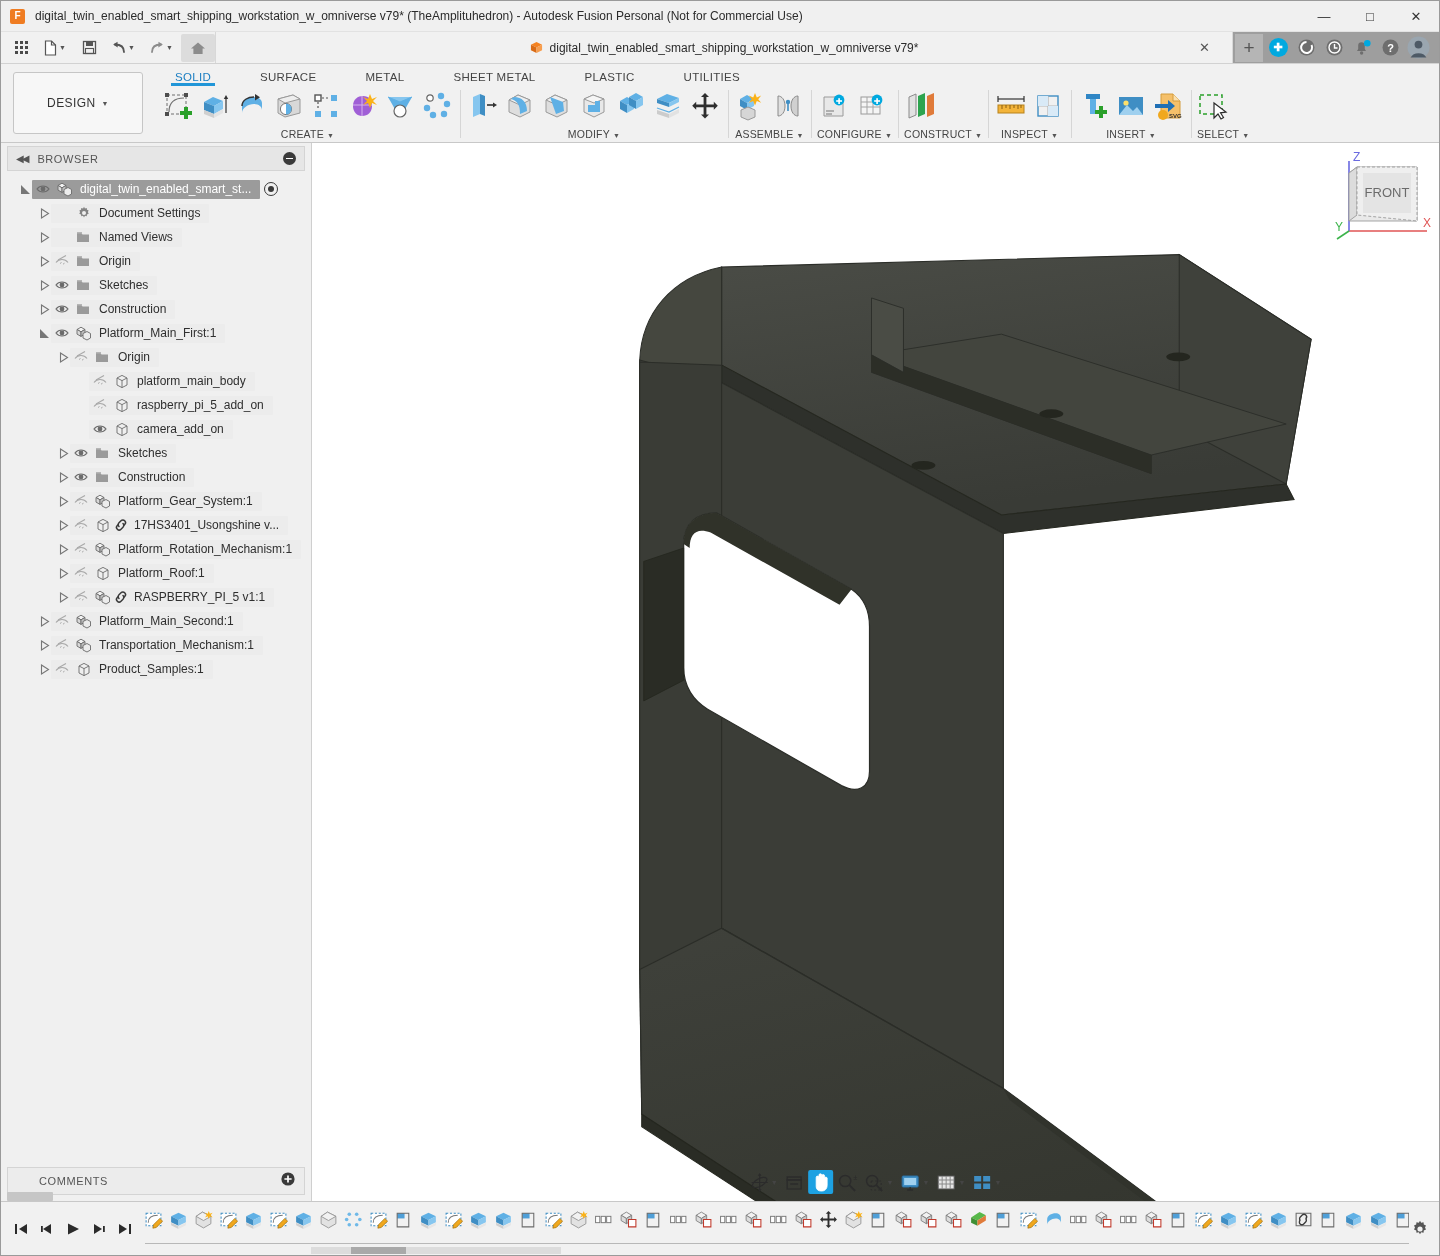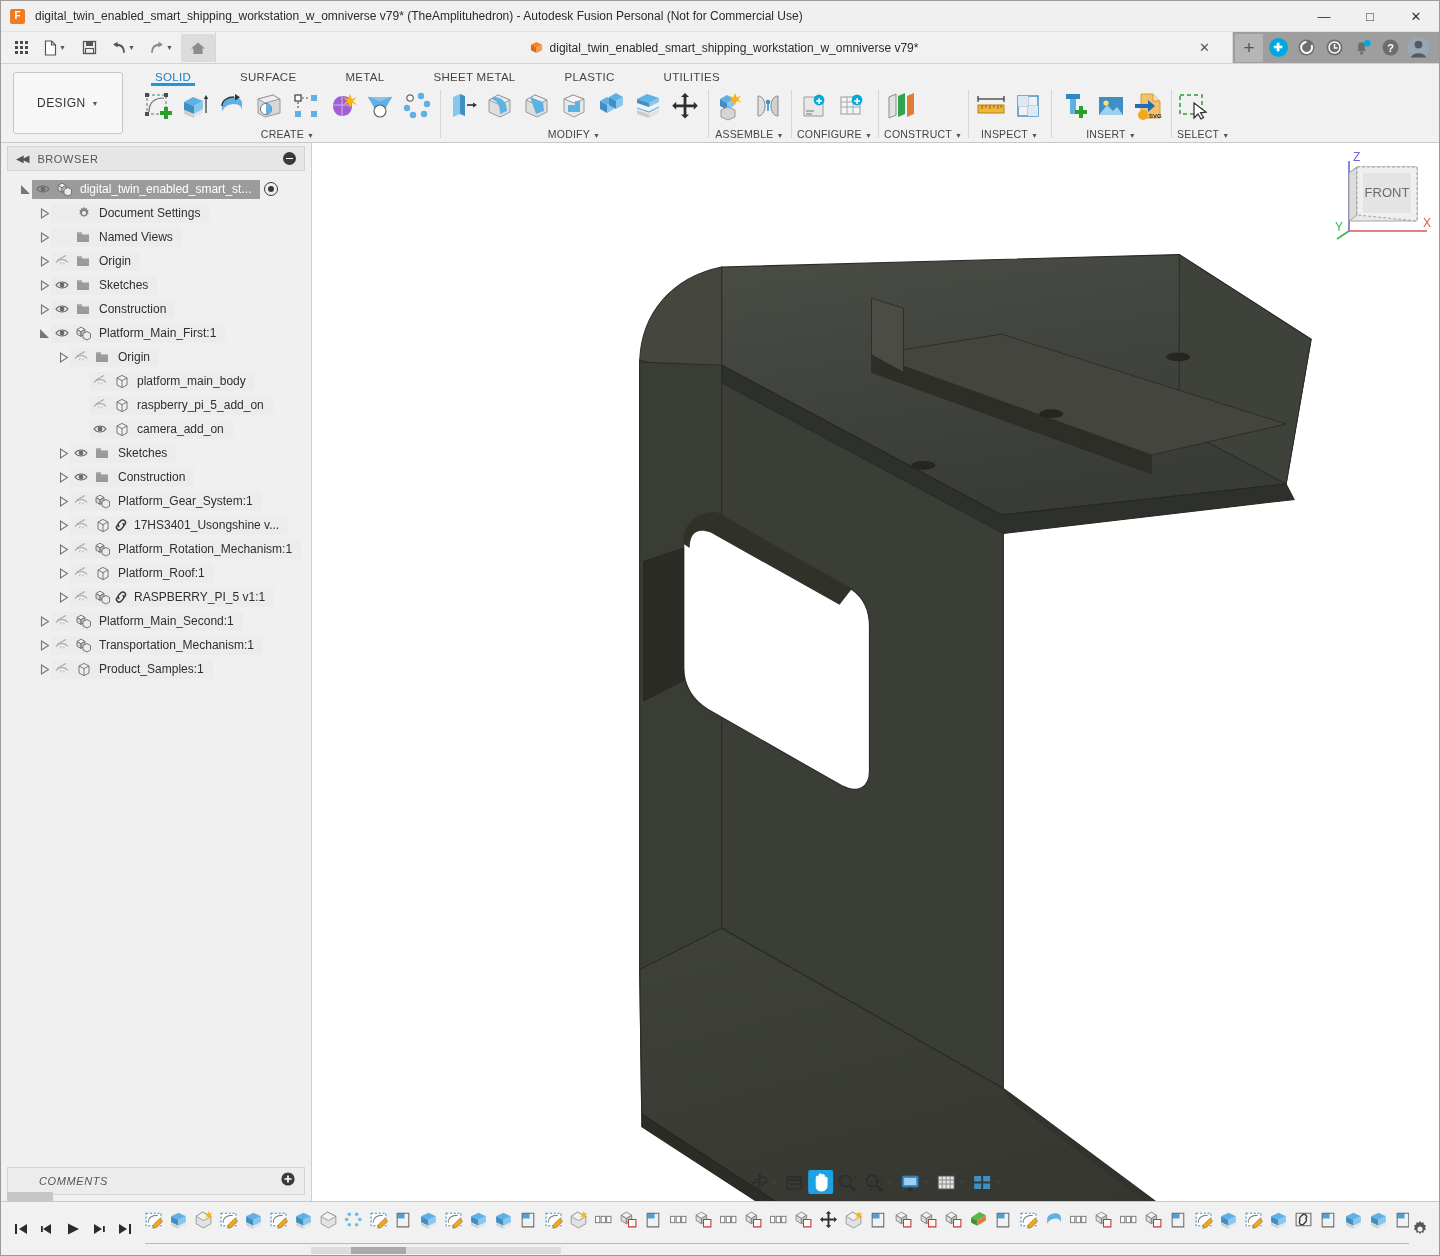--- a/index.html
+++ b/index.html
@@ -44,21 +44,21 @@
   .plusbtn { width:28px; height:28px; display:flex; align-items:center; justify-content:center;
              font-size:19px; color:#555; background:#b5b5b5; }
   .ticon { width:26px; height:26px; display:flex; align-items:center; justify-content:center;
            position:relative; }
   .circ { width:19px; height:19px; border-radius:50%; display:flex;
           align-items:center; justify-content:center; font-size:11px; color:#fff; font-weight:bold;}
 
   
   .ribbon { height:79px; background:#f1f1f1; display:flex; flex:0 0 auto;
             border-bottom:1px solid #c8c8c8; position:relative; }
-  .design-box { width:110px; margin:8px 6px 8px 12px; border:1px solid #c6c6c6;
+  .design-box { width:130px; margin:8px 6px 8px 12px; border:1px solid #c6c6c6;
                 background:#f7f7f7; border-radius:3px; display:flex;
                 align-items:center; justify-content:center; font-size:12px;
                 color:#333; letter-spacing:.4px; }
   .ribbon-main { flex:1; display:flex; flex-direction:column; min-width:0; }
   .tabs { height:22px; display:flex; align-items:flex-end; padding-left:10px; gap:17px; }
   .rtab { font-size:11.5px; color:#444; padding:0 16px 3px 16px; letter-spacing:.3px;
           position:relative; white-space:nowrap; }
   .rtab.active { color:#1b7ec2; }
   .rtab.active:after { content:""; position:absolute; left:12px; right:12px; bottom:0;
                        height:3px; background:#2196d8; }
@@ -108,21 +108,21 @@
   .tlabel { padding-left:5px; font-size:12px; color:#2f2f2f; }
   .linkic { width:16px; height:19px; display:flex; align-items:center; justify-content:center;
             flex:0 0 auto; }
   .rowtail { width:22px; height:24px; display:flex; align-items:center; justify-content:center;
              flex:0 0 auto; }
   .targetdot { width:14px; height:14px; border-radius:50%; border:1.6px solid #3a3a3a;
                display:flex; align-items:center; justify-content:center; }
   .targetdot:after { content:""; width:6px; height:6px; border-radius:50%; background:#3a3a3a; }
 
   .comments { height:28px; margin:0 6px 6px 6px; background:#ececec; border:1px solid #d4d4d4;
-              display:flex; align-items:center; padding:0 9px;font-style:italic; }
+              display:flex; align-items:center; padding:0 9px; }
   .comments .c-title { font-size:11px; color:#555; letter-spacing:.6px; margin-left:22px; }
   .comments .c-plus { margin-left:auto; position:relative; }
 
   
   .viewport { flex:1; position:relative; background:#ffffff; overflow:hidden; }
   .viewcube { position:absolute; right:6px; top:4px; width:102px; height:100px; }
   .navbar { position:absolute; left:50%; transform:translateX(-50%); bottom:6px;
             height:26px; display:flex; align-items:center; gap:1px; }
   .nb { height:24px; display:flex; align-items:center; justify-content:center;
         padding:0 3px; border-radius:2px; }

